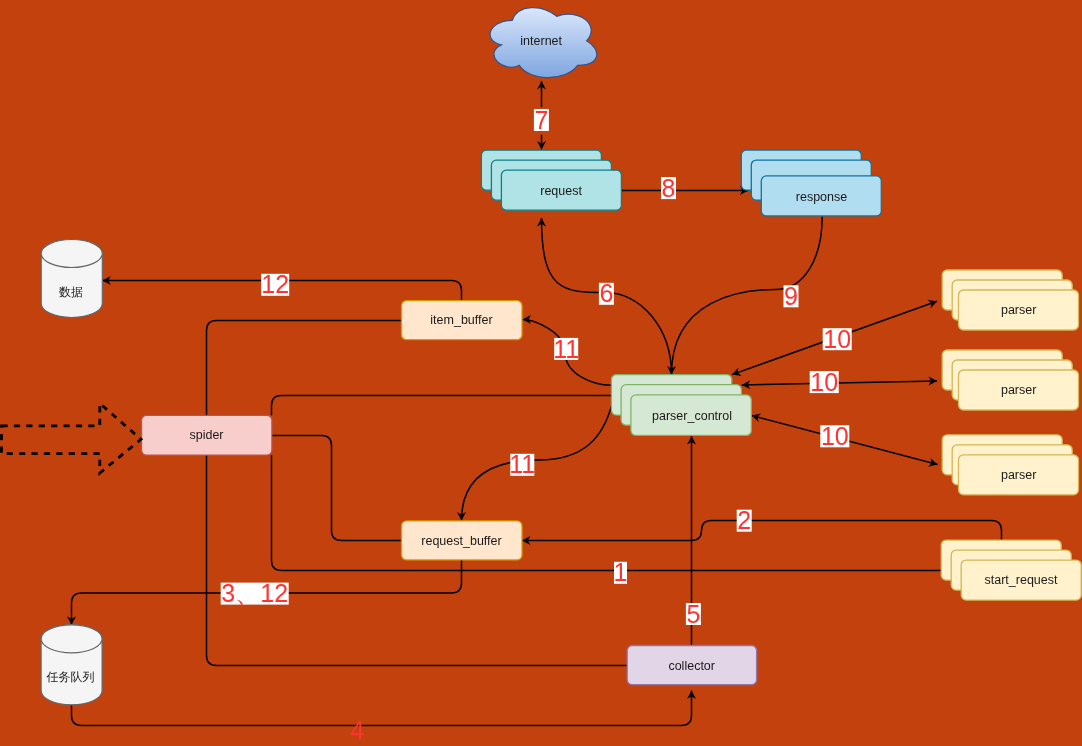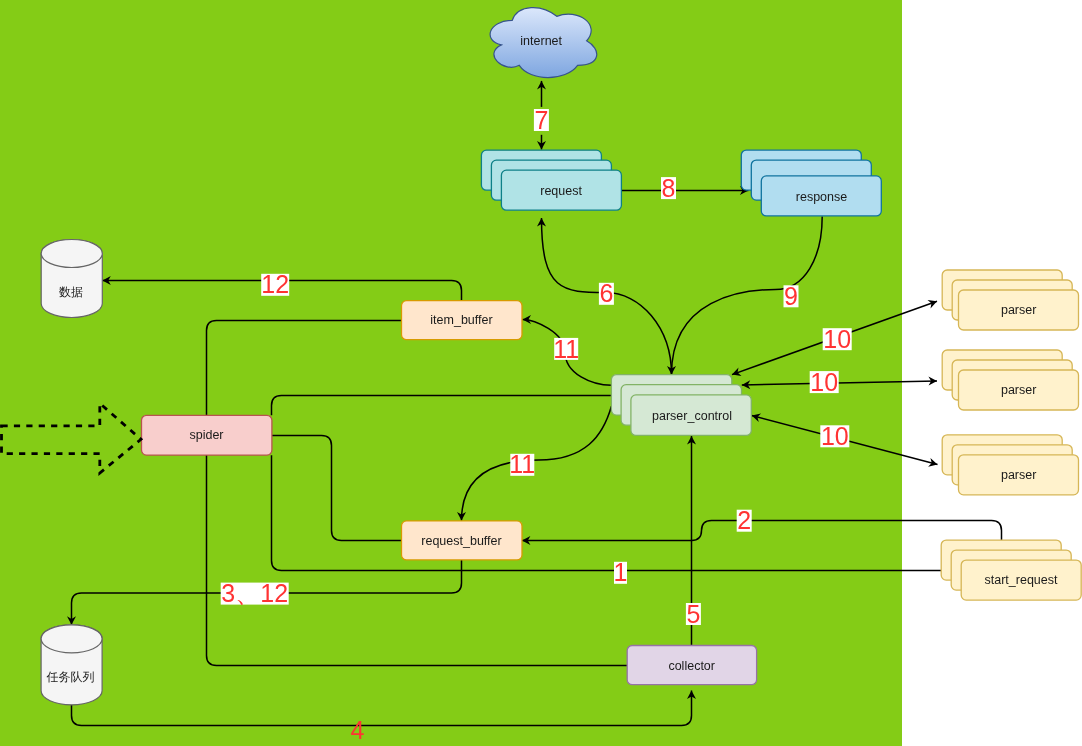--- a/index.html
+++ b/index.html
@@ -1,18 +1,18 @@
 <!DOCTYPE html>
 <html><head>
 <meta charset="utf-8">
 <title>crawler-architecture-diagram</title>
 <style>
   html,body{margin:0;padding:0;background:#ffffff;}
   body{width:1082px;height:746px;overflow:hidden;font-family:"Liberation Sans",sans-serif;}
-  #canvas{position:relative;width:902px;height:746px;background:#84cc16;}
+  #canvas{position:relative;width:1082px;height:746px;background:#c2410c;}
   svg{display:block;shape-rendering:geometricPrecision;}
   text{-webkit-font-smoothing:antialiased;}
   
   .nlabel{font-family:"Liberation Sans",sans-serif;font-size:12.5px;fill:#1a1a1a;text-anchor:middle;}
   .cjk{font-family:"Liberation Sans",sans-serif;font-size:12px;fill:#1a1a1a;text-anchor:middle;}
   .elabel{font-family:"Liberation Sans",sans-serif;font-size:25px;fill:#ff3333;text-anchor:middle;}
 </style>
 </head>
 <body>
 

